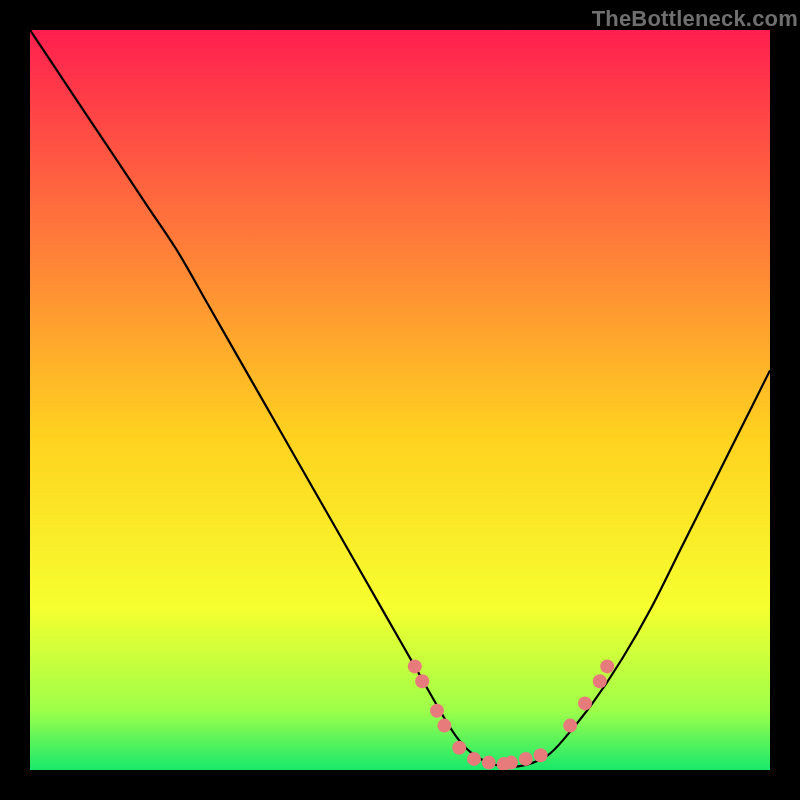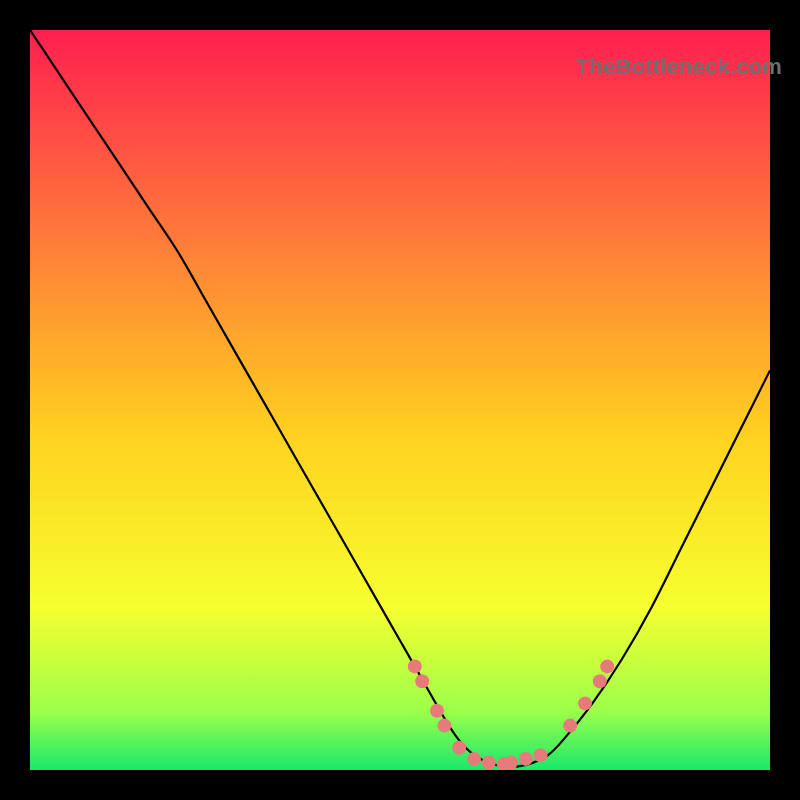--- a/index.html
+++ b/index.html
@@ -21,27 +21,26 @@
   .plot {
     position: absolute;
     left: 0;
     top: 0;
     width: 740px;
     height: 740px;
   }
   .watermark {
     position: absolute;
     top: 6px;
-    right: 18px;
+    right: 2px;
     font-family: Arial, Helvetica, sans-serif;
     font-size: 22px;
     font-weight: 600;
     color: #6f6f6f;
     letter-spacing: 0.2px;
-    margin-top: 48px;
   }
 </style>
 </head>
 <body>
 
 <div class="frame">
   <svg class="plot" viewBox="0 0 740 740">
     <defs>
       <linearGradient id="bg" x1="0" y1="0" x2="0" y2="1">
         <stop id="g0" offset="0%" stop-color="#ff1f4f"></stop>

